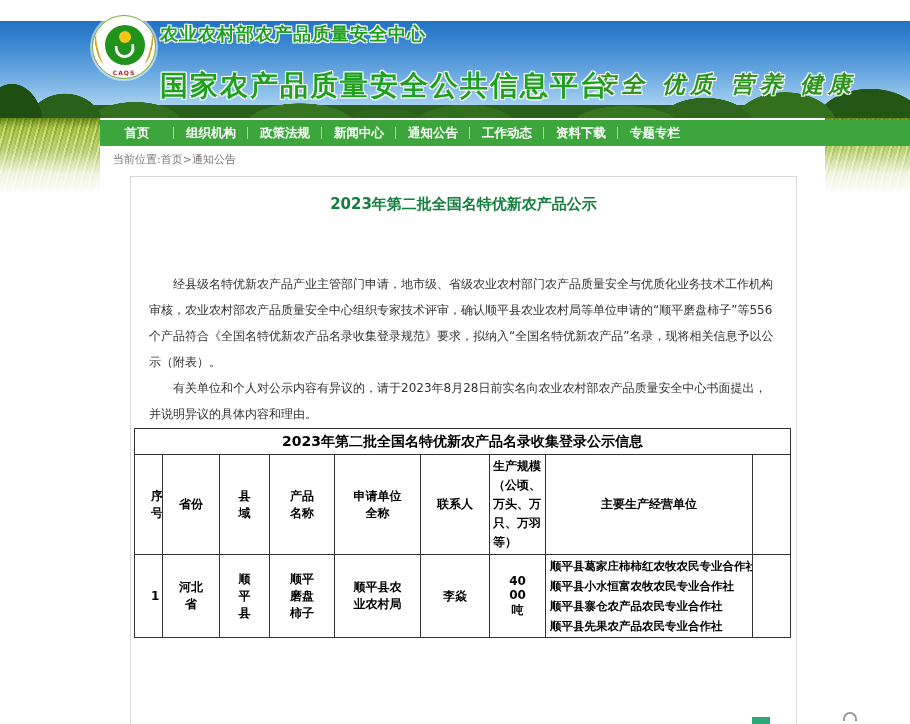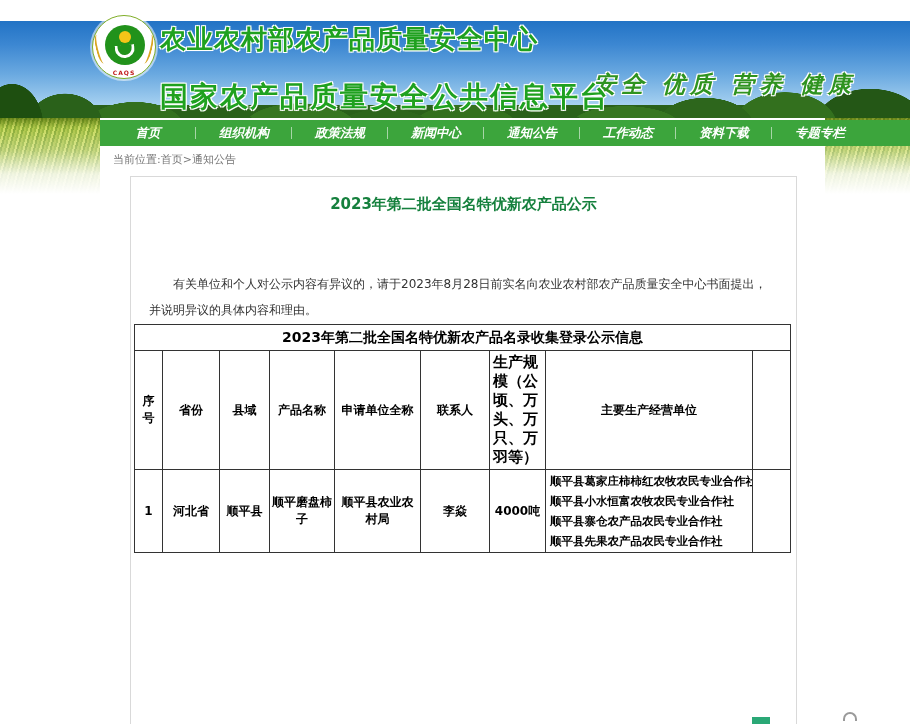--- a/index.html
+++ b/index.html
@@ -33,21 +33,21 @@
   .logo-head { position:absolute; left:26px; top:15px; width:12px; height:12px; border-radius:50%; background:#f5c518; }
   .logo-smile { position:absolute; left:22px; top:29px; width:20px; height:13px; border:3px solid #fff; border-top:none;
     border-radius:0 0 12px 12px; transform:rotate(-6deg); }
   .logo-wheat { position:absolute; width:9px; height:30px; border-radius:50%; }
   .logo-wheat.l { left:3px; top:18px; border-left:2px solid #d9a520; transform:rotate(-14deg); }
   .logo-wheat.r { right:3px; top:18px; border-right:2px solid #d9a520; transform:rotate(14deg); }
   .logo-caqs { position:absolute; bottom:2px; width:100%; text-align:center; font-size:6px; color:#c01818;
     font-weight:bold; letter-spacing:1px; }
 
   .banner-titles { position:absolute; left:160px; top:22px; z-index:3; }
-  .org-title { font-size:26px; font-weight:bold; color:#1fa11f; letter-spacing:1px;
+  .org-title { font-size:18px; font-weight:bold; color:#1fa11f; letter-spacing:1px;
     text-shadow:0 0 2px #fff,1px 1px 0 #fff,-1px -1px 0 #fff,1px -1px 0 #fff,-1px 1px 0 #fff; }
   .org-subtitle { margin-top:21px; font-size:28px; font-weight:bold; color:#1fa11f; letter-spacing:2px;
     text-shadow:0 0 2px #fff,1px 1px 0 #fff,-1px -1px 0 #fff,1px -1px 0 #fff,-1px 1px 0 #fff; }
   .slogan { position:absolute; left:593px; top:48px; z-index:3; font-family:"DejaVu Serif","Liberation Serif",serif;
     font-style:italic; font-weight:bold; font-size:23px; color:#2f9320; letter-spacing:5px;
     text-shadow:0 0 2px #fff,1px 1px 0 #fff,-1px -1px 0 #fff,1px -1px 0 #fff,-1px 1px 0 #fff; }
 
   
   .grass { position:absolute; top:118px; height:80px; z-index:1;
     background:
@@ -55,45 +55,45 @@
       linear-gradient(180deg, rgba(62,92,10,.55) 0, rgba(62,92,10,0) 10px),
       repeating-linear-gradient(105deg,#7ca21e 0 2px,#a3bf33 2px 4px,#8db026 4px 6px,#c2d64e 6px 8px); }
   .grass.left { left:0; width:100px; }
   .grass.right { left:825px; width:85px; }
 
   
   .content { position:absolute; left:100px; top:118px; width:725px; height:606px; background:#fff; z-index:2; }
 
   .nav { position:absolute; left:100px; top:120px; width:810px; height:26px; background:#3ca53c;
     display:flex; align-items:stretch; z-index:4; }
-  .nav-item { position:relative; width:96px; color:#fff; font-size:12.5px; font-weight:bold;
-    text-align:center; line-height:26px; cursor:pointer;font-style:italic; }
+  .nav-item { position:relative; width:74px; color:#fff; font-size:12.5px; font-weight:bold;
+    text-align:center; line-height:26px; cursor:pointer; }
   .nav-item:not(:last-child)::after { content:""; position:absolute; right:0; top:7px; width:1px; height:12px;
     background:rgba(255,255,255,.55); }
 
   .breadcrumb { position:absolute; left:113px; top:152px; font-size:11px; color:#777; z-index:4; }
 
   .article { position:absolute; left:130px; top:176px; width:667px; height:900px;
     border:1px solid #d9d9d9; background:#fff; z-index:3; }
   .article h1 { padding-top:16px; font-size:15px; line-height:22px; font-weight:bold; color:#15803d; text-align:center; }
   .meta { margin:10px 24px 0; border-top:1px solid #ececec; border-bottom:1px solid #ececec;
     padding:6px 0; font-size:11px; color:#999; text-align:center; }
   .paras { margin:56px 18px 0; }
   .paras p { font-size:12px; line-height:26px; text-indent:2em; color:#333; }
 
   .table-wrap { margin-top:1px; padding-left:3px; }
   table { border-collapse:collapse; table-layout:fixed; width:656px; }
   td { border:1px solid #333; font-size:12px; font-weight:bold; color:#000; text-align:center;
-    vertical-align:middle; padding:1px 2px; overflow:hidden; word-break:break-all; }
+    vertical-align:middle; padding:1px 16px; overflow:hidden; word-break:break-all; }
   .t-title td { height:26px; font-size:14px; }
   .t-head td { height:76px; }
   .r1 td { height:80px; }
   td.producers { text-align:left; font-size:11.5px; padding-left:4px; }
   td.producers div { line-height:20px; white-space:nowrap; }
-  td.scale-head { font-size:15px; text-align:left; line-height:19px; padding:2px 3px; }
+  td.scale-head { font-size:12px; text-align:left; line-height:19px; padding:2px 3px; }
 
   .frag-green { position:absolute; left:752px; top:717px; width:18px; height:7px; background:#2aa876; z-index:5; }
   .frag-gray { position:absolute; left:843px; top:712px; width:14px; height:9px; border:2px solid #9a9a9a;
     border-bottom:none; border-radius:8px 8px 0 0; background:#fff; z-index:5; }
 </style>
 </head>
 <body>
 
 <div class="page">
 
@@ -132,20 +132,21 @@
     <div class="nav-item">资料下载</div>
     <div class="nav-item">专题专栏</div>
   </div>
 
   <div class="breadcrumb">当前位置:首页&gt;通知公告</div>
 
   <div class="article">
     <h1>2023年第二批全国名特优新农产品公示</h1>
 
     <div class="paras">
+      <p>经县级名特优新农产品产业主管部门申请，地市级、省级农业农村部门农产品质量安全与优质化业务技术工作机构审核，农业农村部农产品质量安全中心组织专家技术评审，确认顺平县农业农村局等单位申请的“顺平磨盘柿子”等556个产品符合《全国名特优新农产品名录收集登录规范》要求，拟纳入“全国名特优新农产品”名录，现将相关信息予以公示（附表）。</p>
       <p>有关单位和个人对公示内容有异议的，请于2023年8月28日前实名向农业农村部农产品质量安全中心书面提出，并说明异议的具体内容和理由。</p>
     </div>
 
     <div class="table-wrap">
       <table>
         <colgroup>
           <col style="width:28px">
             <col style="width:57px">
             <col style="width:50px">
           <col style="width:65px">

